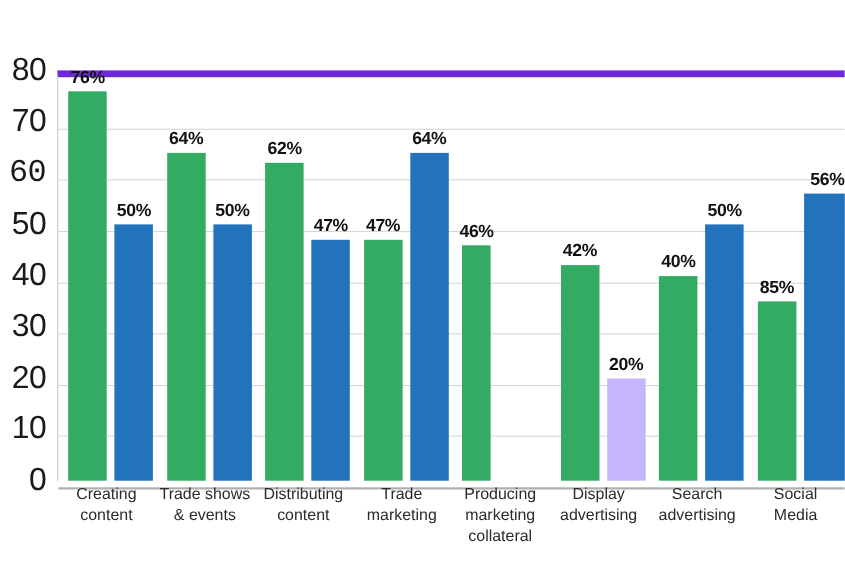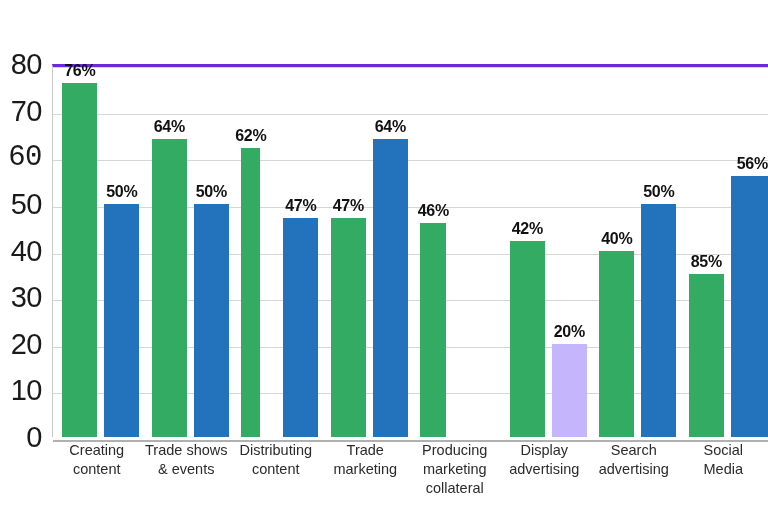--- a/index.html
+++ b/index.html
@@ -44,21 +44,21 @@
 
   
   #plot-area {
     position: absolute;
     left: 52px;
     top: 64px;
     width: 716px;
     height: 373px;
     background: #ffffff;
     border-left: 1px solid #c9c9c9;
-    border-top: 3px solid #6d28d9;
+    border-top: 6px solid #6d28d9;
     box-sizing: border-box;
   }
 
   .gridline {
     position: absolute;
     left: 0;
     width: 100%;
     height: 1px;
     background: #d6d6d6;
   }
@@ -160,21 +160,21 @@
         </div>
         <div class="group" style="left: 89.5px; width: 89.5px;">
           <div class="bar series-0" style="left: 9.25px; width: 35px; height: 298.4px; background: rgb(51, 171, 99);">
             <div class="bar-label">64%</div>
           </div>
           <div class="bar series-1" style="left: 51.25px; width: 35px; height: 233.125px; background: rgb(34, 114, 188);">
             <div class="bar-label">50%</div>
           </div>
         </div>
         <div class="group" style="left: 179px; width: 89.5px;">
-          <div class="bar series-0" style="left: 9.25px; width: 19px; height: 289.075px; background: rgb(51, 171, 99);">
+          <div class="bar series-0" style="left: 9.25px; width: 35px; height: 289.075px; background: rgb(51, 171, 99);">
             <div class="bar-label">62%</div>
           </div>
           <div class="bar series-1" style="left: 51.25px; width: 35px; height: 219.137px; background: rgb(34, 114, 188);">
             <div class="bar-label">47%</div>
           </div>
         </div>
         <div class="group" style="left: 268.5px; width: 89.5px;">
           <div class="bar series-0" style="left: 9.25px; width: 35px; height: 219.137px; background: rgb(51, 171, 99);">
             <div class="bar-label">47%</div>
           </div>

